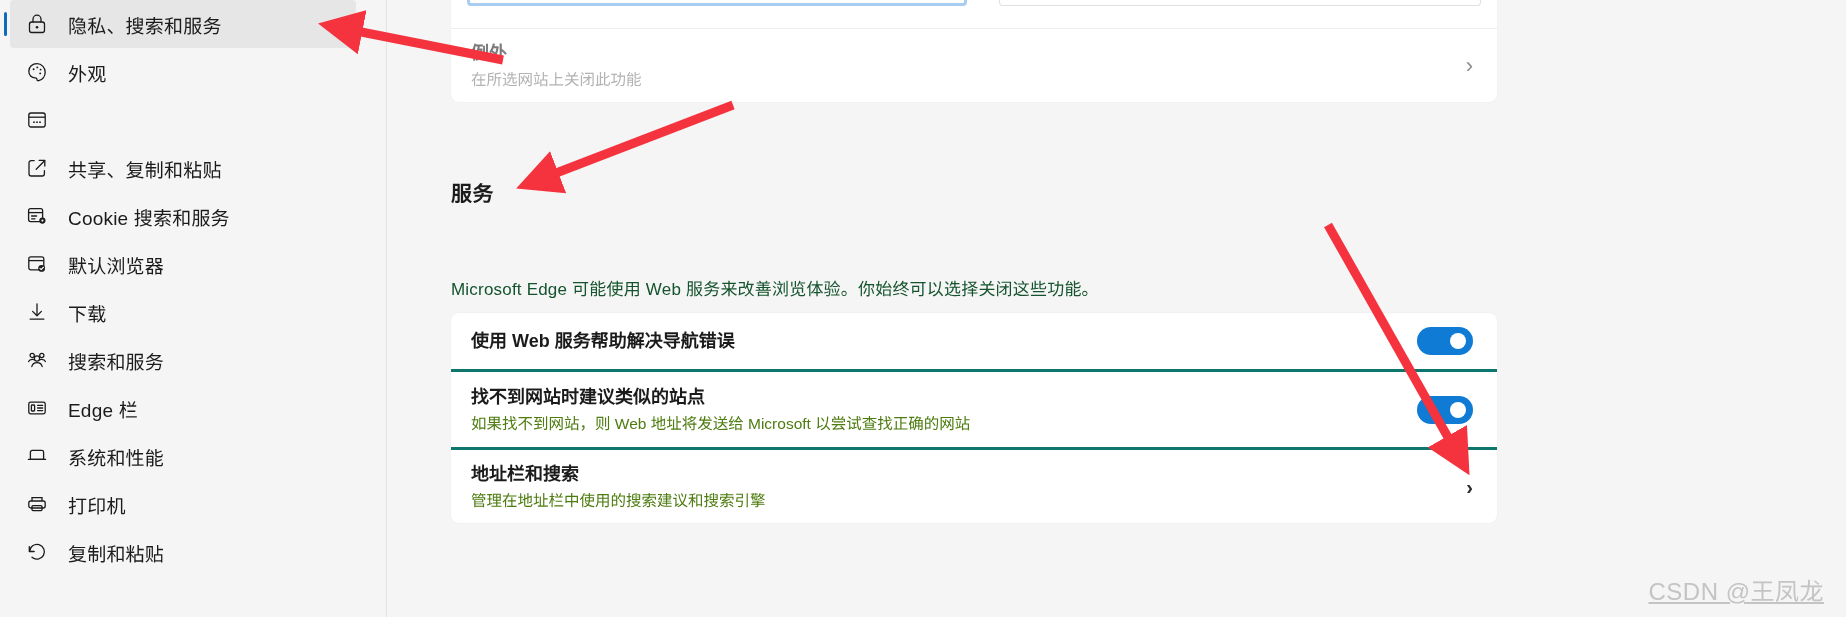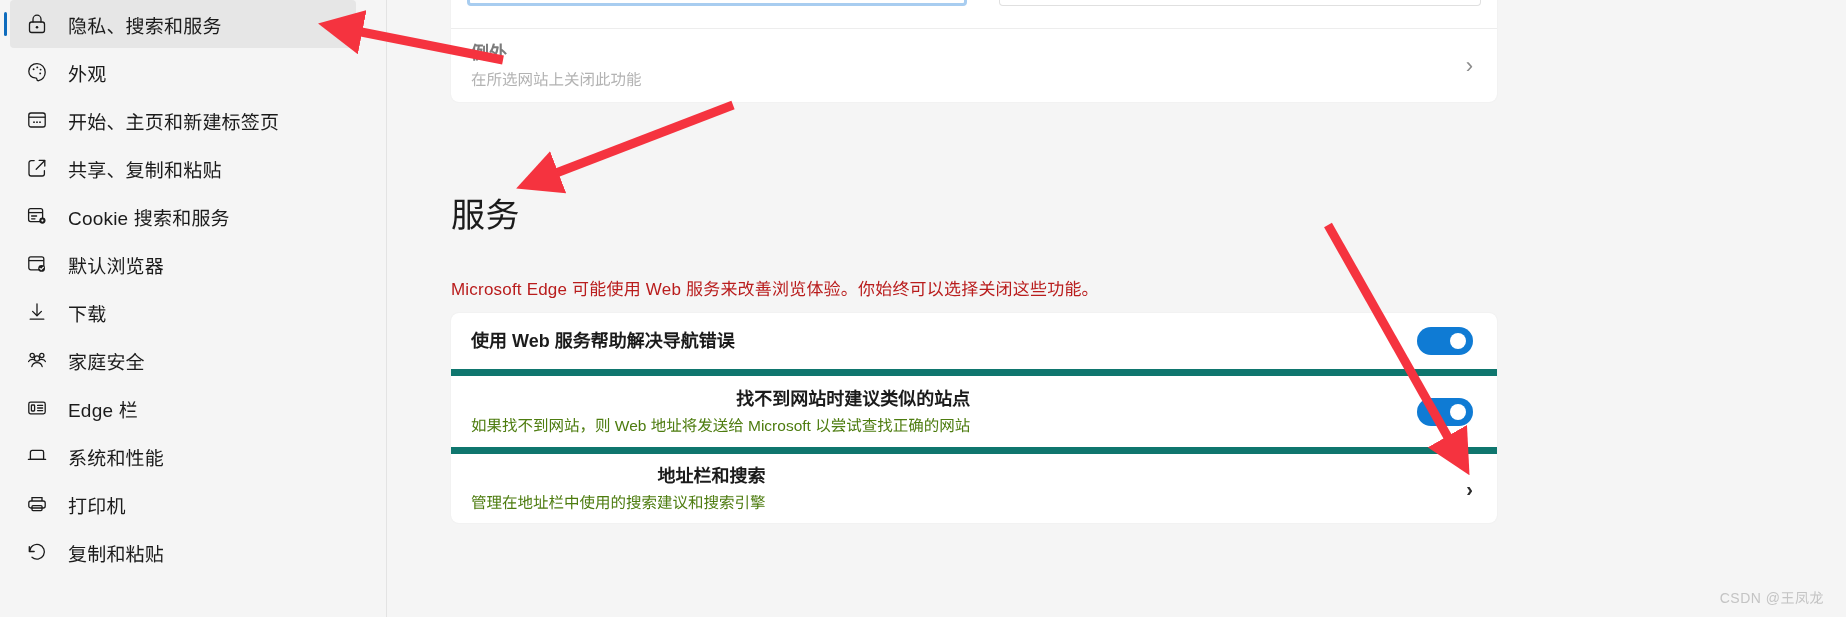--- a/index.html
+++ b/index.html
@@ -70,21 +70,21 @@
   .stub-box{
     position:absolute;left:548px;top:58px;width:482px;height:22px;
     border:1px solid #e0e0e0;border-top:none;border-radius:0 0 4px 4px;box-sizing:border-box;
     background:#ffffff;
   }
   .row{
     position:relative;box-sizing:border-box;
     display:flex;align-items:center;justify-content:space-between;
     padding:0 24px 0 20px;
   }
-  .row + .row{border-top:7px solid #0f766e;}
+  .row + .row{border-top:3px solid #0f766e;}
   .row-text{display:flex;flex-direction:column;justify-content:center;}
   .row-title{
     font-size:18px;color:#1b1b1b;font-weight:600;line-height:26px;white-space:nowrap;
   }
   .row-sub{
     font-size:15.5px;color:#4d7c0f;line-height:24px;margin-top:2px;white-space:nowrap;
   }
   .chev{
     color:#8d8d8d;font-size:22px;line-height:1;font-weight:400;
     padding-left:12px;user-select:none;
@@ -96,29 +96,29 @@
     position:absolute;left:0;top:102px;width:100%;height:74px;
     box-sizing:border-box;display:flex;align-items:center;justify-content:space-between;
     padding:0 24px 0 20px;border-top:1px solid #ededed;
   }
   .row-exception .row-title{color:#7b7b7b;}
   .row-exception .row-sub{color:#b3b3b3;}
 
   
   .section-title{
     position:absolute;left:64px;top:160px;
-    font-size:34px;font-weight:400;color:#1b1b1b;letter-spacing:.5px;
+    font-size:21px;font-weight:700;color:#1b1b1b;letter-spacing:.5px;
   }
   .section-desc{
     position:absolute;left:64px;top:258px;
-    font-size:17px;color:#b91c1c;letter-spacing:.2px;white-space:nowrap;
-  }
-
-  
-  .card-services{top:313px;height:210px;overflow:hidden;text-align:right;}
+    font-size:17px;color:#14532d;letter-spacing:.2px;white-space:nowrap;
+  }
+
+  
+  .card-services{top:313px;height:210px;overflow:hidden;}
   .card-services .row:nth-child(1){height:56px;}
   .card-services .row:nth-child(2){height:78px;}
   .card-services .row:nth-child(3){height:76px;}
 
   
   .toggle{
     position:relative;width:56px;height:28px;border-radius:14px;
     background:#0f7bd4;flex:0 0 56px;cursor:pointer;
   }
   .toggle .knob{
@@ -127,21 +127,21 @@
   }
 
   
   .content-scroll-thumb{
     position:absolute;right:4px;top:0;width:6px;height:0px;background:#c9c9c9;border-radius:3px;
   }
 
   
   .watermark{
     position:absolute;right:22px;bottom:10px;
-    font-size:14px;color:#c4c4c4;letter-spacing:.5px;white-space:nowrap;
+    font-size:24px;color:#c4c4c4;letter-spacing:.5px;white-space:nowrap;text-decoration:underline;
   }
 
   
   .arrows{position:absolute;left:0;top:0;width:1846px;height:617px;pointer-events:none;}
 </style>
 </head>
 <body>
 
 <div class="screen">
 
@@ -175,21 +175,20 @@
     <div class="nav-item">
       <span class="nav-icon">
         <svg width="24" height="24" viewBox="0 0 24 24" fill="none" stroke="#1b1b1b" stroke-width="1.3">
           <rect x="3.8" y="5" width="16.4" height="14" rx="2.2"></rect>
           <path d="M3.8 9.2h16.4"></path>
           <circle cx="9" cy="14.2" r=".9" fill="#1b1b1b" stroke="none"></circle>
           <circle cx="12" cy="14.2" r=".9" fill="#1b1b1b" stroke="none"></circle>
           <circle cx="15" cy="14.2" r=".9" fill="#1b1b1b" stroke="none"></circle>
         </svg>
       </span>
-      <span class="nav-label">开始、主页和新建标签页</span>
     </div>
 
     <div class="nav-item">
       <span class="nav-icon">
         <svg width="24" height="24" viewBox="0 0 24 24" fill="none" stroke="#1b1b1b" stroke-width="1.3">
           <path d="M9.2 4.6H6.2A2.2 2.2 0 0 0 4 6.8v11A2.2 2.2 0 0 0 6.2 20h11a2.2 2.2 0 0 0 2.2-2.2v-3.1" stroke-linecap="round"></path>
           <path d="M11.2 13.2 19.6 4.8" stroke-linecap="round"></path>
           <path d="M14.2 4.4h5.6v5.6" stroke-linecap="round" stroke-linejoin="round"></path>
         </svg>
       </span>
@@ -236,21 +235,21 @@
       <span class="nav-icon">
         <svg width="24" height="24" viewBox="0 0 24 24" fill="none" stroke="#1b1b1b" stroke-width="1.25">
           <circle cx="7.2" cy="7.4" r="2.1"></circle>
           <circle cx="16.8" cy="7.4" r="2.1"></circle>
           <circle cx="12" cy="10.4" r="2.6"></circle>
           <path d="M3.6 13.6c.6-1.5 2-2.3 3.6-2.3.7 0 1.4.2 2 .5" stroke-linecap="round"></path>
           <path d="M20.4 13.6c-.6-1.5-2-2.3-3.6-2.3-.7 0-1.4.2-2 .5" stroke-linecap="round"></path>
           <path d="M6.8 18.6c.6-2.6 2.6-4 5.2-4s4.6 1.4 5.2 4" stroke-linecap="round"></path>
         </svg>
       </span>
-      <span class="nav-label">家庭安全</span>
+      <span class="nav-label">搜索和服务</span>
     </div>
 
     <div class="nav-item">
       <span class="nav-icon">
         <svg width="24" height="24" viewBox="0 0 24 24" fill="none" stroke="#1b1b1b" stroke-width="1.3">
           <rect x="3.8" y="6.2" width="16.4" height="11.6" rx="1.8"></rect>
           <rect x="6.4" y="9" width="3.2" height="6" rx=".7"></rect>
           <path d="M12.6 9.4h5M12.6 12h5M12.6 14.6h5" stroke-linecap="round"></path>
         </svg>
       </span>

